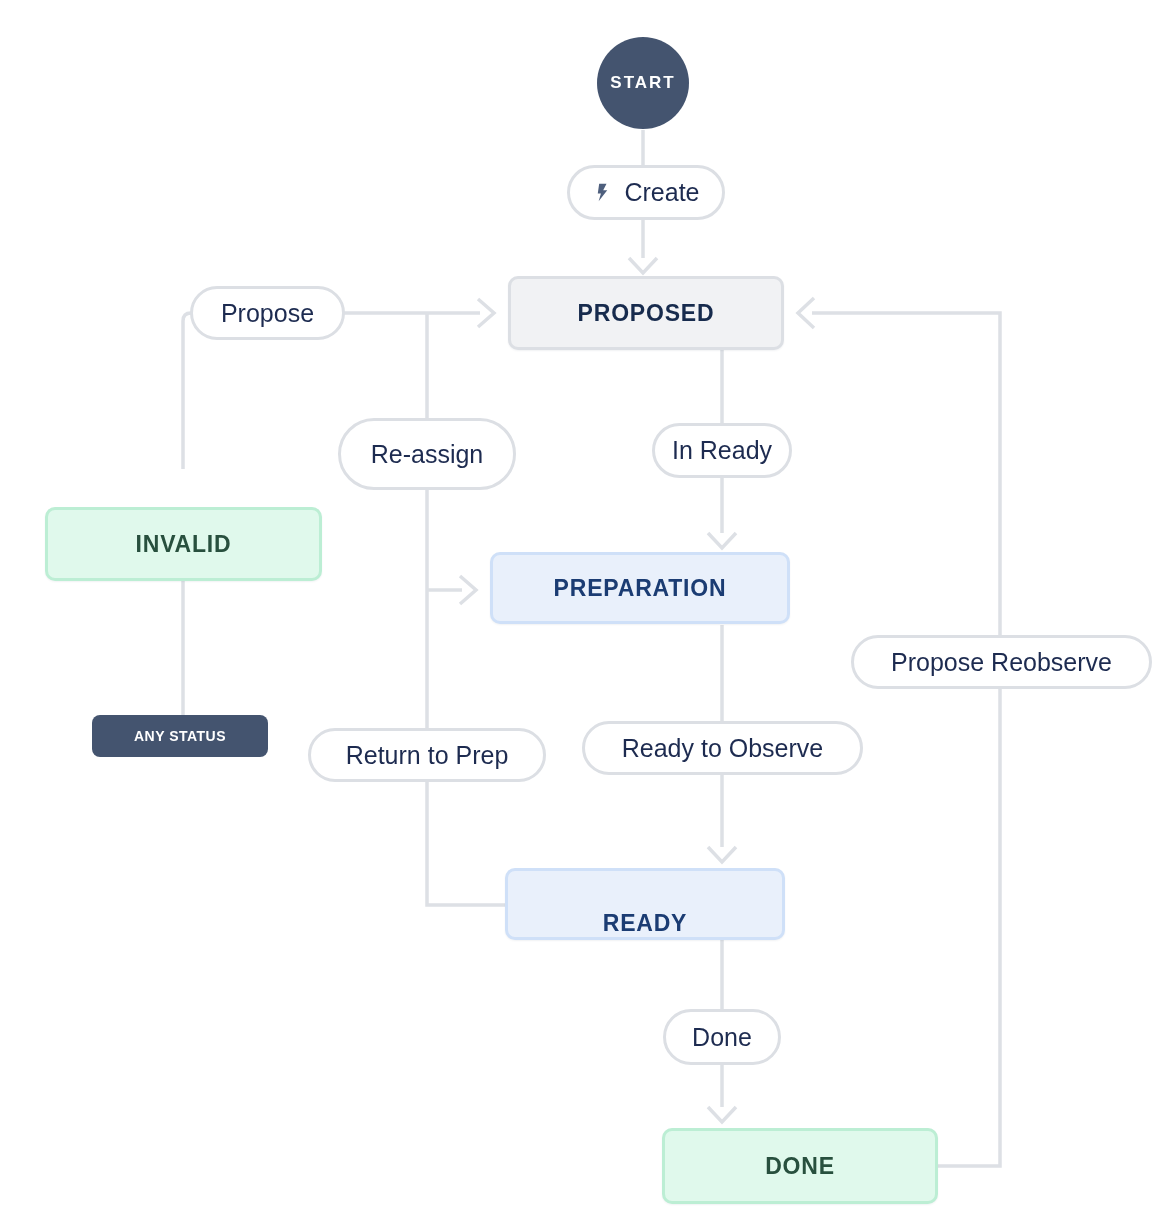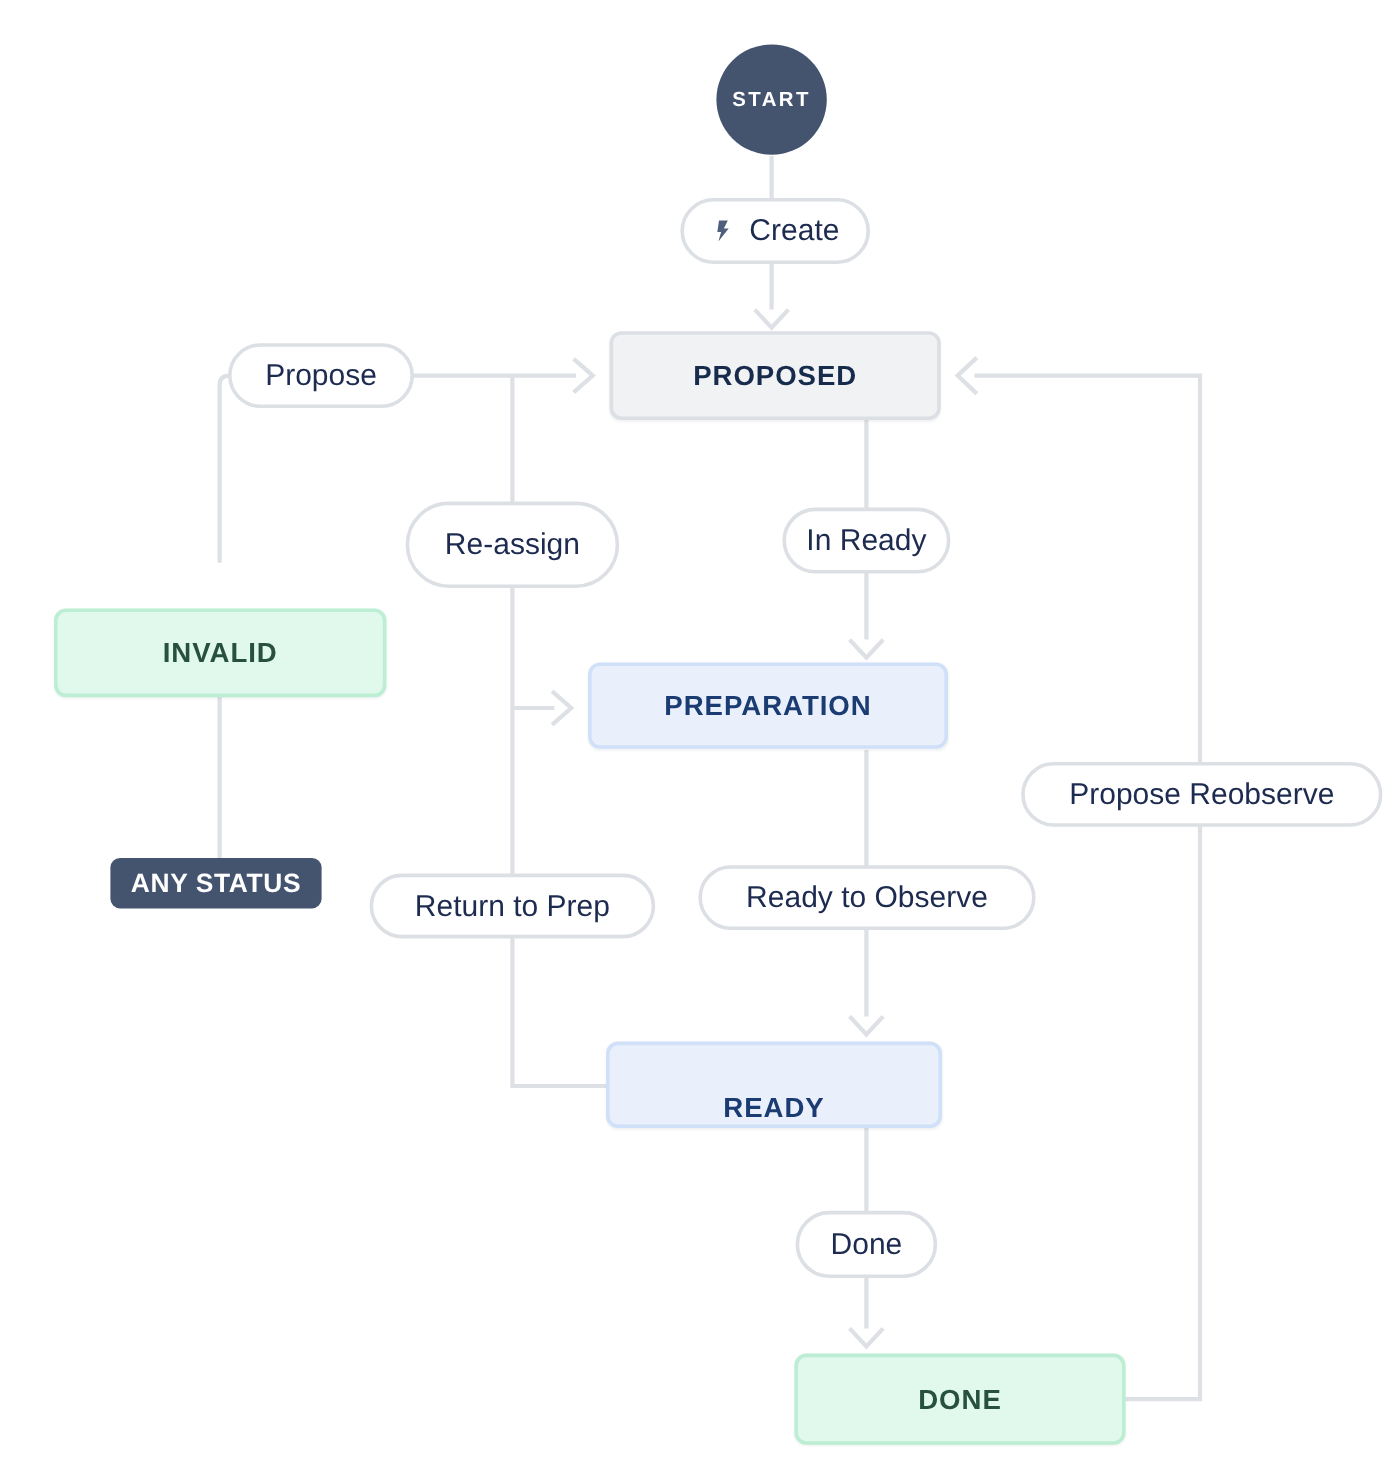--- a/index.html
+++ b/index.html
@@ -35,21 +35,21 @@
     font-weight:bold;font-size:23px;letter-spacing:0.8px;
     border:3px solid;
     box-shadow:0 1px 2px rgba(9,30,66,0.06);
     white-space:nowrap;
   }
   .node.neutral{background:var(--neutral-bg);border-color:var(--neutral-border);color:var(--neutral-text);}
   .node.blue{background:var(--blue-bg);border-color:var(--blue-border);color:var(--blue-text);}
   .node.green{background:var(--green-bg);border-color:var(--green-border);color:var(--green-text);}
   .badge{
     background:var(--dark-bg);color:var(--dark-text);
-    border-radius:8px;font-weight:bold;font-size:22px;letter-spacing:0.5px;
+    border-radius:8px;font-weight:bold;font-size:14px;letter-spacing:0.5px;
     white-space:nowrap;
   }
   .bolt-icon{width:21px;height:25px;flex:0 0 auto;}
   .bolt-icon path{fill:var(--bolt-color);}
 </style>
 </head>
 <body>
 
 <div class="canvas">
 

